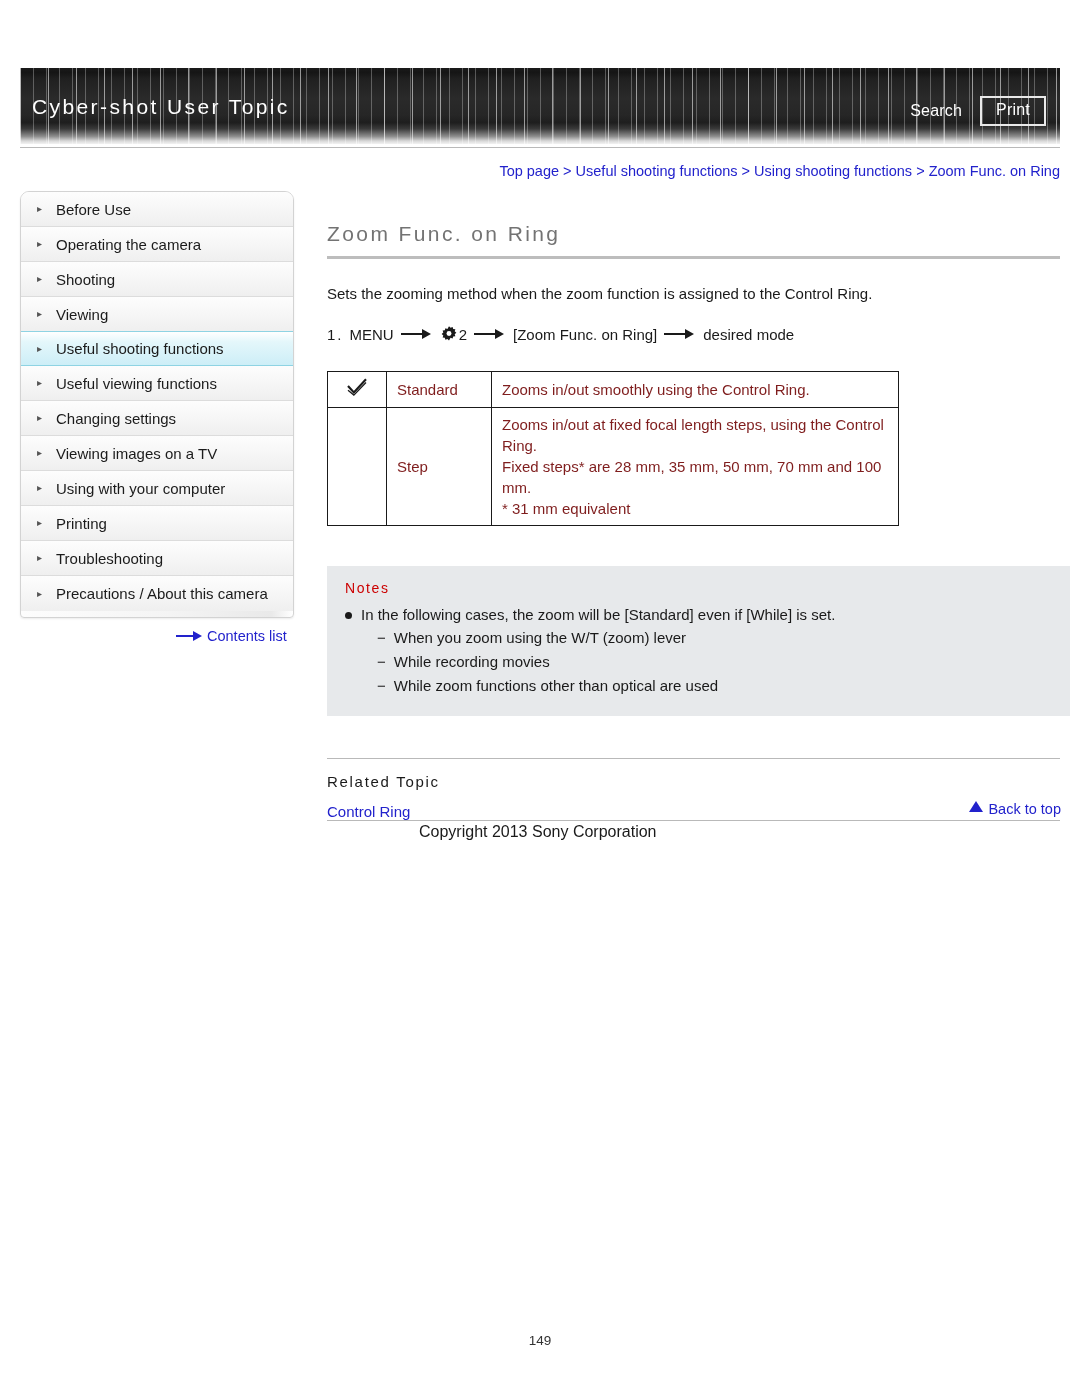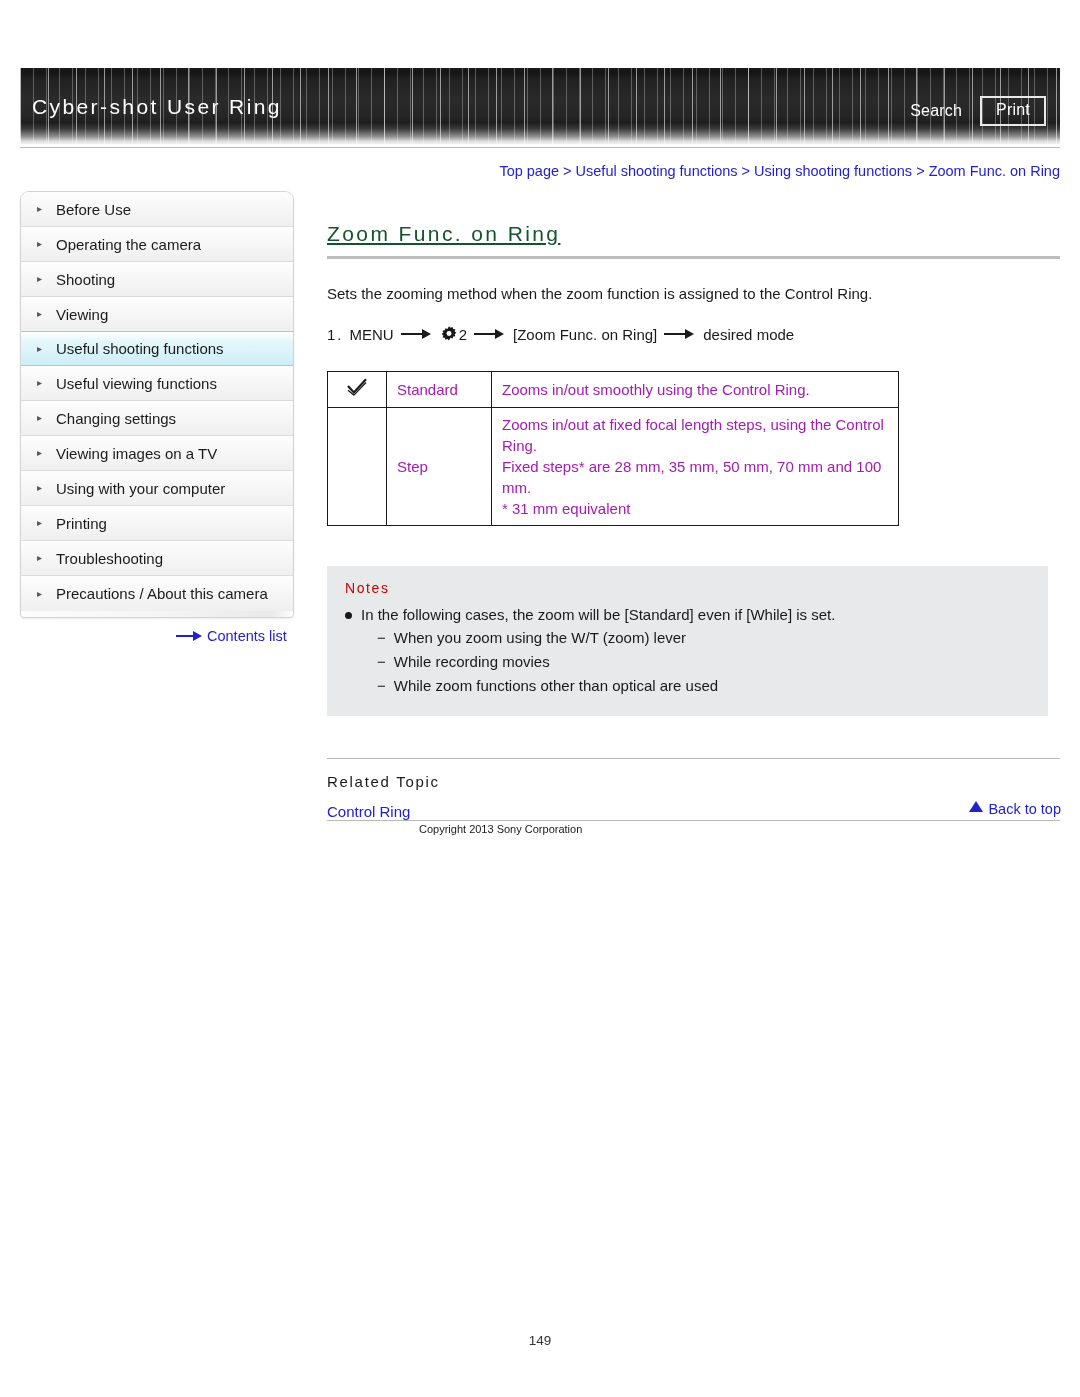--- a/index.html
+++ b/index.html
@@ -193,24 +193,23 @@
   
   .content {
     position: absolute;
     left: 327px;
     top: 222px;
     width: 733px;
   }
   .page-title {
     font-size: 21px;
     letter-spacing: 2.4px;
-    color: #14532d;
+    color: #737373;
     margin: 0 0 10px 0;
     font-weight: 500;
-    text-decoration: underline;
   }
   .title-rule {
     height: 3px;
     background: #bdbdbd;
     margin-bottom: 24px;
   }
   .para {
     font-size: 15px;
     line-height: 22px;
     color: #1a1a1a;
@@ -260,34 +259,34 @@
   
   .opt-table {
     margin-top: 28px;
     border-collapse: collapse;
     width: 572px;
     table-layout: fixed;
   }
   .opt-table td {
     border: 1.5px solid #1a1a1a;
     font-size: 15px;
-    color: #a21caf;
+    color: #7f1d1d;
     padding: 6px 10px;
     vertical-align: middle;
     line-height: 21px;
   }
   .col-check { width: 38px; text-align: center; padding: 4px 2px; }
   .col-name  { width: 84px; }
   .check-icon { display: inline-block; width: 22px; height: 18px; }
 
   
   .notes {
     margin-top: 40px;
     background: #e7e9eb;
-    padding: 14px 6px 18px 18px;
+    padding: 14px 28px 18px 18px;
     width: 697px;
   }
   .notes-title {
     color: #cc0000;
     font-size: 14px;
     letter-spacing: 1.6px;
     margin-bottom: 8px;
   }
   .note-main {
     font-size: 15px;
@@ -358,40 +357,40 @@
     left: 327px;
     top: 820px;
     width: 733px;
     height: 1px;
     background: #b9b9b9;
   }
   .copyright {
     position: absolute;
     left: 419px;
     top: 823px;
-    font-size: 11px;
+    font-size: 16px;
     color: #1a1a1a;
   }
   .page-number {
     position: absolute;
     left: 0;
     top: 1333px;
     width: 1080px;
     text-align: center;
     font-size: 13.5px;
     color: #333;
   }
 </style>
 </head>
 <body>
 
 <div class="header-band">
   <div class="header-stripes"></div>
   <div class="header-stripes alt"></div>
-  <div class="header-title">Cyber-shot User Ring</div>
+  <div class="header-title">Cyber-shot User Topic</div>
   <div class="header-actions">
     <button class="btn-search">Search</button>
     <button class="btn-print">Print</button>
   </div>
 </div>
 <div class="header-underline"></div>
 
 <div class="breadcrumb">Top page &gt; Useful shooting functions &gt; Using shooting functions &gt; Zoom Func. on Ring</div>
 
 <nav class="sidebar" id="sidebar">

